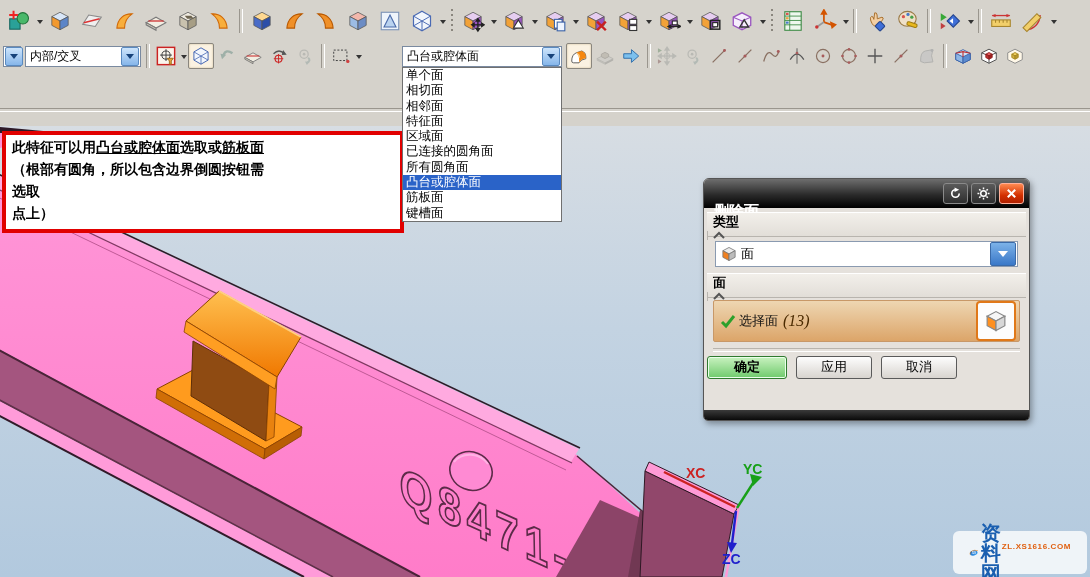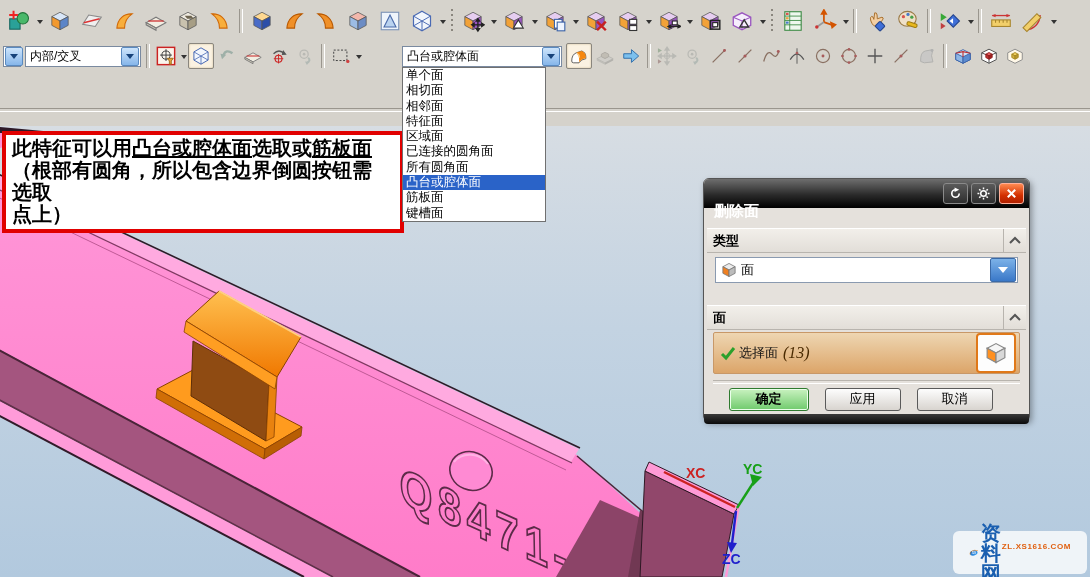--- a/index.html
+++ b/index.html
@@ -33,45 +33,45 @@
   .carr:after{content:"";border:4px solid transparent;border-top:5px solid #16427a;margin-top:4px;}
   
   #band{position:absolute;left:0;top:70px;width:1090px;height:56px;background:#d5d2cb;}
   #band .groove{position:absolute;left:0;top:38px;width:100%;height:2px;
      border-top:1px solid #9a968e;border-bottom:1px solid #fff;}
   
   #viewport{position:absolute;left:0;top:126px;width:1090px;height:451px;
      background:linear-gradient(#d7dde3,#c3d3e2 45%,#b2c9de);}
   #model{position:absolute;left:0;top:0;width:1090px;height:577px;pointer-events:none;}
   
-  #frlist{position:absolute;left:402px;top:67px;width:144px;background:#fff;
+  #frlist{position:absolute;left:402px;top:67px;width:160px;background:#fff;
      border:1px solid #707070;box-sizing:border-box;z-index:30;}
   .fritem{height:15.3px;line-height:15.3px;font-size:12.5px;padding-left:3px;color:#000;white-space:nowrap;}
   .fritem.sel{background:#2a63c8;color:#fff;}
   
   #note{position:absolute;left:2px;top:131px;width:384px;height:92px;z-index:20;
      background:#fff;border:4px solid #e10000;padding:2px 4px 0 6px;
      font-family:"Liberation Serif","DejaVu Serif",serif;font-weight:bold;
-     font-size:20px;line-height:22px;color:#000;overflow:hidden;}
+     font-size:14px;line-height:22px;color:#000;overflow:hidden;}
   #note .seg.u{text-decoration:underline;}
   #note .nline{white-space:nowrap;}
   
   #dlg{position:absolute;left:703px;top:178px;width:327px;height:243px;z-index:25;
      background:#e5e1dc;border:1px solid #555;border-radius:6px 6px 5px 5px;
      box-shadow:2px 3px 6px rgba(0,0,0,.35);display:flex;flex-direction:column;box-sizing:border-box;}
   .dlg-titlebar{height:29px;background:linear-gradient(#6e6e6e,#2a2a2a 55%,#000);
      border-radius:5px 5px 0 0;display:flex;align-items:center;padding:0 5px 0 10px;flex:0 0 auto;}
   .dlg-title{color:#fff;font-weight:bold;font-size:15px;flex:1;margin-top:36px;}
   .tbtn{width:23px;height:19px;margin-left:3px;border:1px solid #8a8a8a;border-radius:3px;
      background:linear-gradient(#5a5a5a,#2e2e2e);display:flex;align-items:center;justify-content:center;}
   .tbtn.close{background:linear-gradient(#ff8a50,#d33000 60%,#b02000);border-color:#ffb09a;}
   .tbtn svg{width:13px;height:13px;}
   .dlg-body{flex:1;padding:2px 3px;display:flex;flex-direction:column;}
-  .hdr{height:23px;margin-top:18px;display:flex;align-items:center;
-     background:linear-gradient(#f2efea,#e2ded8);border-top:1px solid #fff;border-bottom:1px solid #b8b4ae;}
+  .hdr{height:23px;margin-top:2px;display:flex;
+     background:linear-gradient(#f2efea,#e2ded8);border-top:1px solid #fff;border-bottom:1px solid #b8b4ae;flex-direction:column;}
   .hdr .hlab{flex:1;font-weight:bold;font-size:13px;padding-left:6px;color:#000;}
   .hdr .hchev{width:22px;align-self:stretch;border-left:1px solid #b8b4ae;
      display:flex;align-items:center;justify-content:center;}
   .hchev svg{width:12px;height:9px;}
   .typerow{height:34px;display:flex;align-items:center;padding:0 8px;}
   .dcombo{flex:1;height:26px;background:#fff;border:1px solid #8a9ab0;display:flex;align-items:center;box-sizing:border-box;}
   .dcombo .dicon{width:18px;height:18px;margin:0 3px 0 4px;}
   .dcombo .dtext{flex:1;font-size:13px;}
   .dcombo .darr{width:24px;height:22px;margin:1px;border:1px solid #3a6aa8;border-radius:2px;
      background:linear-gradient(#7cb2e8,#3a78c8);display:flex;align-items:center;justify-content:center;}
@@ -79,21 +79,21 @@
   .selrow{height:40px;margin:2px 6px;display:flex;align-items:center;
      background:linear-gradient(#eed6b2,#dca569);border:1px solid #c89868;border-radius:2px;padding:0 3px;}
   .selrow .chk{width:18px;height:18px;margin:0 2px;}
   .selrow .stext{font-size:13px;color:#111;}
   .selrow .scount{font-size:16px;font-style:italic;font-family:"Liberation Serif","DejaVu Serif",serif;color:#4a2a00;margin-left:5px;}
   .selrow .spacer{flex:1;}
   .cubebtn{width:36px;height:36px;background:#fdfdfd;border:2px solid #e07818;border-radius:4px;
      display:flex;align-items:center;justify-content:center;}
   .cubebtn svg{width:26px;height:26px;}
   .dlg-sep{height:2px;margin:4px 6px 2px 6px;border-top:1px solid #b8b4ae;border-bottom:1px solid #fff;}
-  .btnrow{height:26px;display:flex;align-items:center;justify-content:center;gap:16px;padding-right:12px;}
+  .btnrow{height:26px;display:flex;align-items:center;justify-content:flex-start;gap:9px;padding-right:12px;}
   .dbtn{height:21px;min-width:74px;border:1px solid #5a5a5a;border-radius:3px;font-size:13px;
      background:linear-gradient(#fdfdfd,#d8d4cf);display:flex;align-items:center;justify-content:center;color:#000;}
   .dbtn.ok{min-width:78px;background:linear-gradient(#c9f2c0,#6fca6c);border:1px solid #2f7a2f;
      box-shadow:inset 0 0 0 1px #eaffea;font-weight:bold;}
   .dlg-grip{height:10px;background:linear-gradient(#3a3a3a,#0a0a0a);border-radius:0 0 4px 4px;flex:0 0 auto;}
   
   #wm{position:absolute;left:953px;top:531px;width:134px;height:43px;z-index:40;
      background:rgba(244,247,250,.92);border-radius:6px;display:flex;align-items:center;padding:0 16px;box-sizing:border-box;}
   #wm .wtxt{display:flex;flex-direction:row;line-height:1;margin-left:2px;}
   #wm .wname{font-size:20px;font-weight:bold;color:#1a5fb0;letter-spacing:1px;}

